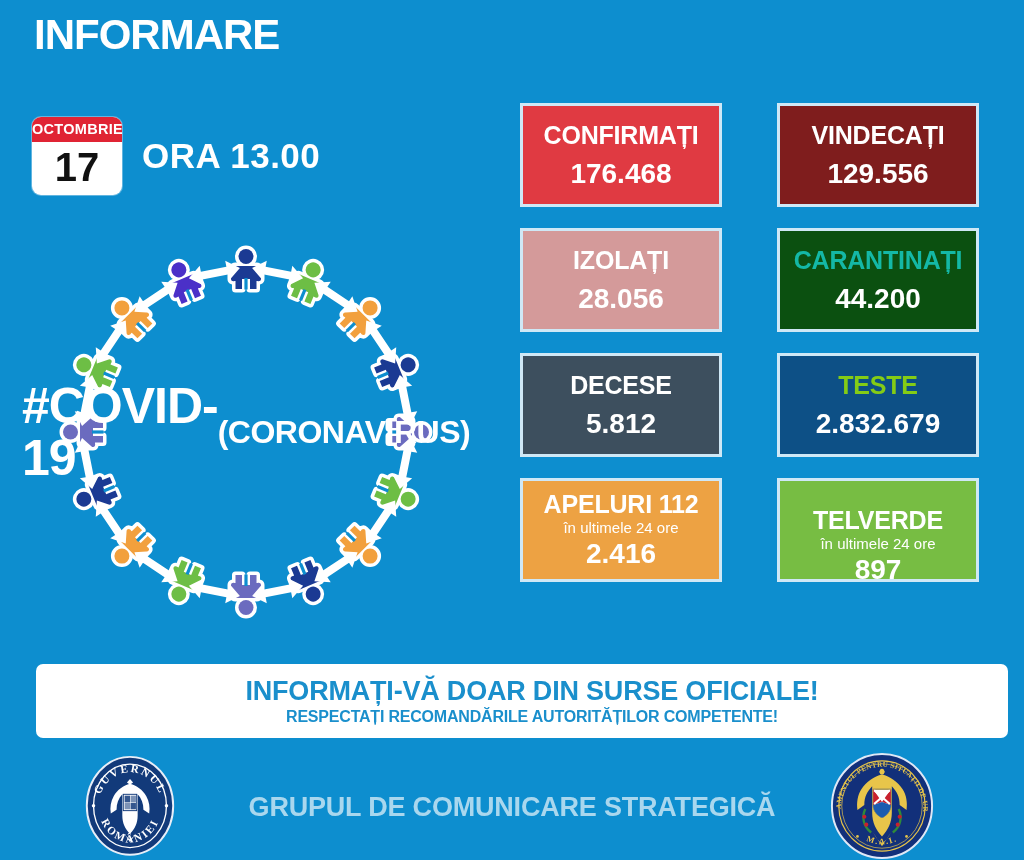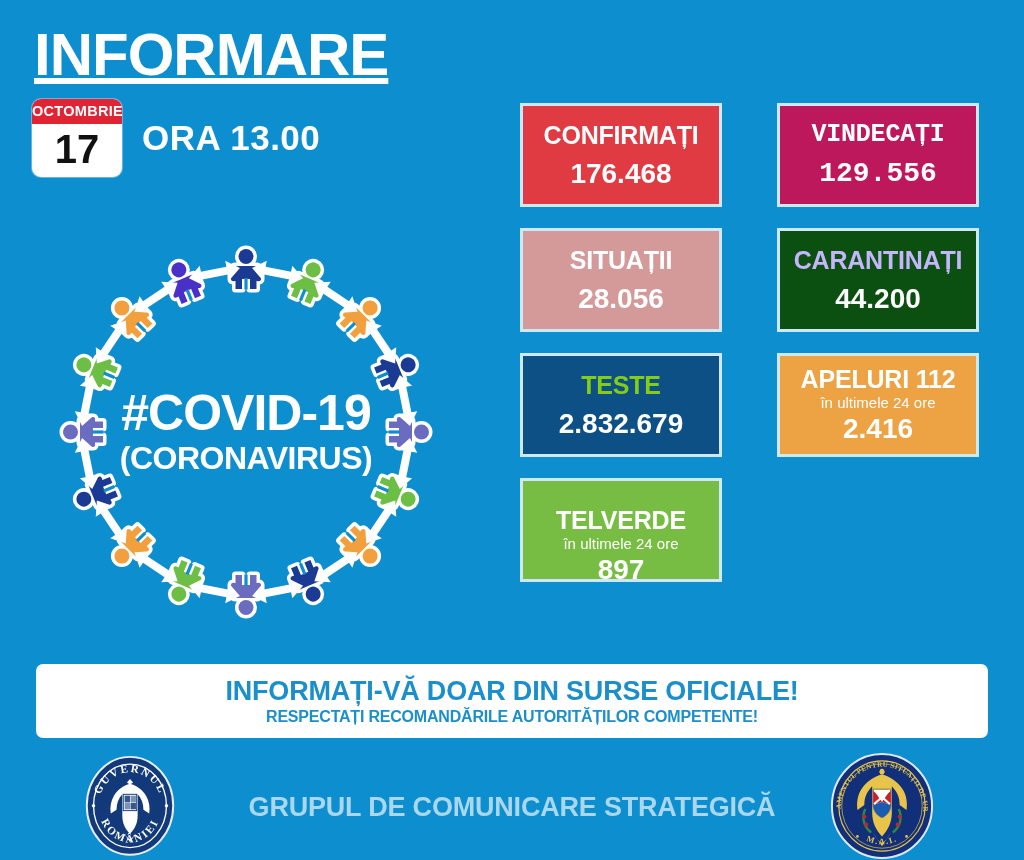--- a/index.html
+++ b/index.html
@@ -8,26 +8,26 @@
     width:1024px;height:860px;overflow:hidden;
     background:#0d8ecf;
     font-family:"Liberation Sans", sans-serif;
     position:relative;
     -webkit-font-smoothing:antialiased;
   }
   .root{position:absolute;inset:0;}
 
   
   #page-title{
-    position:absolute;left:34px;top:22px;
-    font-size:60px;font-weight:bold;color:#ffffff;
-    letter-spacing:-1px;line-height:1.1;text-decoration:underline;
+    position:absolute;left:34px;top:12px;
+    font-size:42px;font-weight:bold;color:#ffffff;
+    letter-spacing:-1px;line-height:1.1;
   }
   #datetime-row{
-    position:absolute;left:32px;top:99px;
+    position:absolute;left:32px;top:117px;
     display:flex;align-items:center;gap:20px;justify-content:center;
   }
   .calendar{
     width:90px;height:78px;background:#ffffff;border-radius:9px;
     overflow:hidden;display:flex;flex-direction:column;
     box-shadow:0 0 0 1px rgba(255,255,255,.35);
   }
   .cal-month{
     background:#e02434;color:#ffffff;
     font-size:14.5px;font-weight:bold;letter-spacing:.3px;
@@ -42,21 +42,21 @@
     font-size:35px;font-weight:bold;color:#ffffff;letter-spacing:.5px;
   }
 
   
   #covid-circle{
     position:absolute;left:36px;top:222px;width:420px;height:420px;
   }
   #covid-circle svg{display:block;width:100%;height:100%;}
   #covid-wordmark{
     position:absolute;left:36px;top:222px;width:420px;height:420px;
-    display:flex;flex-direction:column;align-items:center;justify-content:center;
+    display:flex;flex-direction:row;align-items:center;justify-content:center;
     pointer-events:none;
   }
   #covid-wordmark .big{
     font-size:50px;font-weight:bold;color:#ffffff;letter-spacing:-1px;line-height:1.04;
   }
   #covid-wordmark .small{
     font-size:32px;font-weight:bold;color:#ffffff;letter-spacing:-.5px;line-height:1.2;
   }
 
   
@@ -76,20 +76,21 @@
   .stat-sub{font-size:15px;font-weight:normal;line-height:1.15;margin-top:1px;}
   .stat-value{font-size:28px;font-weight:bold;line-height:1.1;margin-top:10px;}
   .stat-box.has-sub .stat-value{margin-top:3px;}
 
   
   #notice-banner{
     position:absolute;left:36px;top:664px;width:952px;height:74px;
     background:#ffffff;border-radius:7px;
     display:flex;flex-direction:column;align-items:center;justify-content:center;
     color:#1a8fcc;
+    padding-left:20px;
   }
   #notice-line1{font-size:27px;font-weight:bold;letter-spacing:-.2px;line-height:1.15;}
   #notice-line2{font-size:16px;font-weight:bold;letter-spacing:-.2px;line-height:1.2;}
 
   
   #footer{
     position:absolute;left:0;top:752px;width:1024px;height:108px;
   }
   #gov-logo{position:absolute;left:82px;top:2px;width:96px;height:104px;}
   #dsu-logo{position:absolute;left:828px;top:0px;width:108px;height:108px;}
@@ -215,31 +216,35 @@
   <div id="covid-wordmark">
     <div class="big">#COVID-19</div>
     <div class="small">(CORONAVIRUS)</div>
   </div>
 
   <div id="stats-grid">
       <div class="stat-box" style="background: rgb(224, 58, 66);">
         <div class="stat-label" style="color: rgb(255, 255, 255);">CONFIRMAȚI</div>
         <div class="stat-value">176.468</div>
       </div>
-      <div class="stat-box" style="background: #be185d; font-family: Liberation Mono, monospace;">
+      <div class="stat-box" style="background: #7f1d1d;">
         <div class="stat-label" style="color: rgb(255, 255, 255);">VINDECAȚI</div>
         <div class="stat-value">129.556</div>
       </div>
       <div class="stat-box" style="background: rgb(212, 154, 154);">
-        <div class="stat-label" style="color: rgb(255, 255, 255);">SITUAȚII</div>
+        <div class="stat-label" style="color: rgb(255, 255, 255);">IZOLAȚI</div>
         <div class="stat-value">28.056</div>
       </div>
       <div class="stat-box" style="background: rgb(11, 80, 16);">
-        <div class="stat-label" style="color: #c4b5fd;">CARANTINAȚI</div>
+        <div class="stat-label" style="color: #14b8a6;">CARANTINAȚI</div>
         <div class="stat-value">44.200</div>
+      </div>
+      <div class="stat-box" style="background: rgb(61, 79, 94);">
+        <div class="stat-label" style="color: rgb(255, 255, 255);">DECESE</div>
+        <div class="stat-value">5.812</div>
       </div>
       <div class="stat-box" style="background: rgb(13, 80, 134);">
         <div class="stat-label" style="color: #84cc16;">TESTE</div>
         <div class="stat-value">2.832.679</div>
       </div>
       <div class="stat-box has-sub" style="background: rgb(237, 162, 67); text-align: right;">
         <div class="stat-label" style="color: rgb(255, 255, 255);">APELURI 112</div>
         <div class="stat-sub">în ultimele 24 ore</div>
         <div class="stat-value">2.416</div>
       </div>

